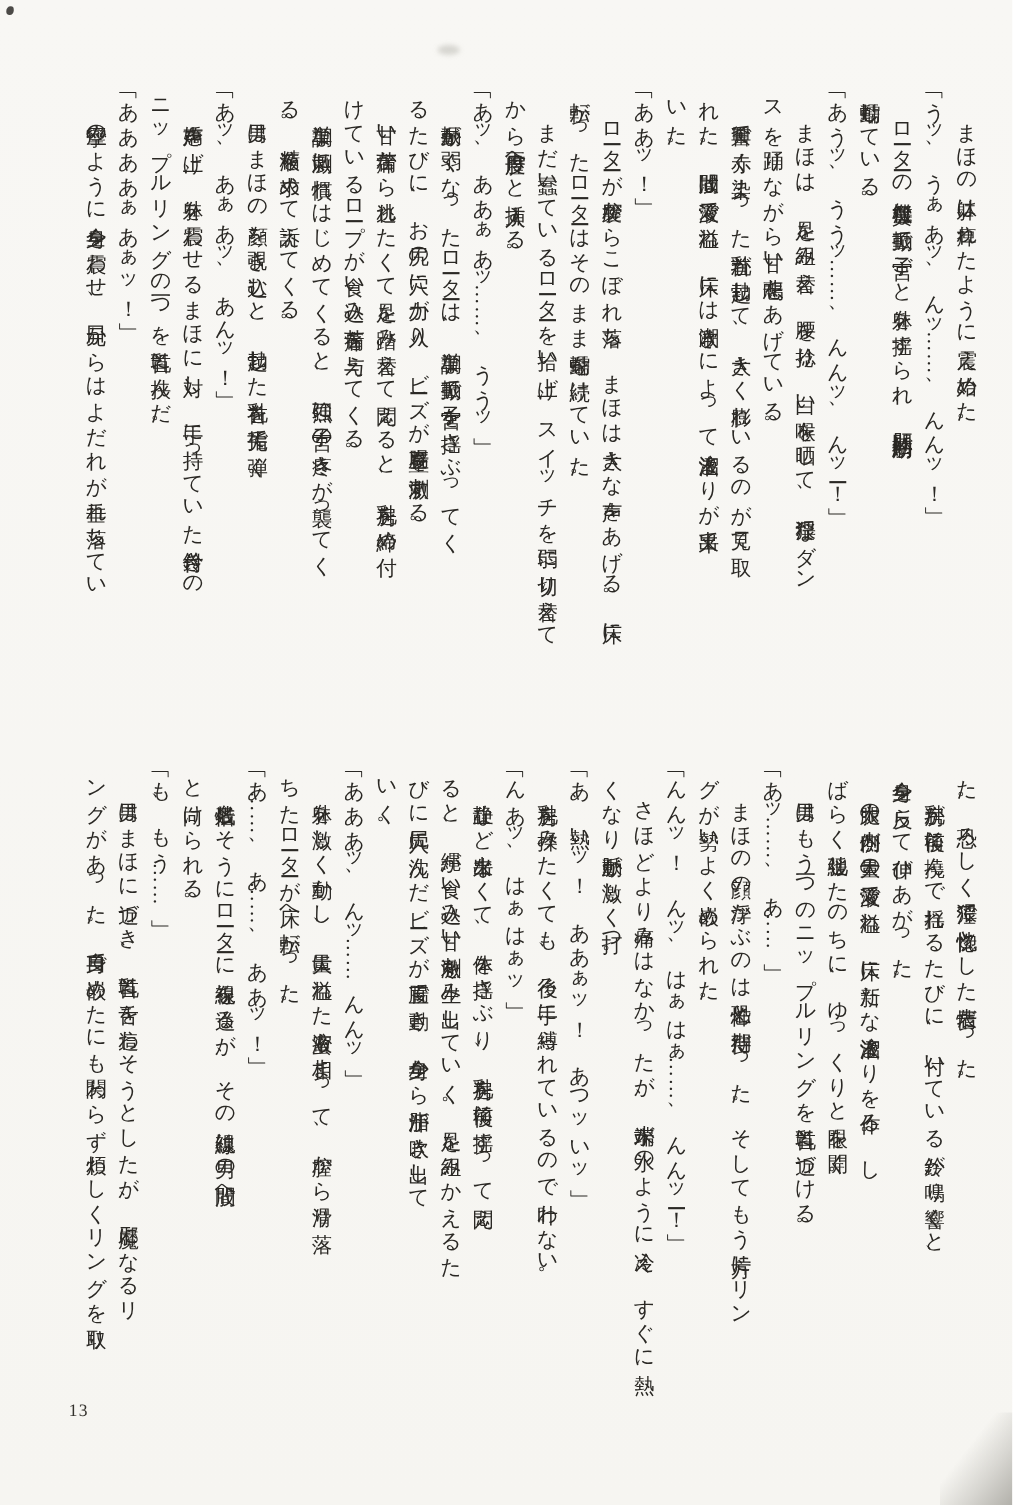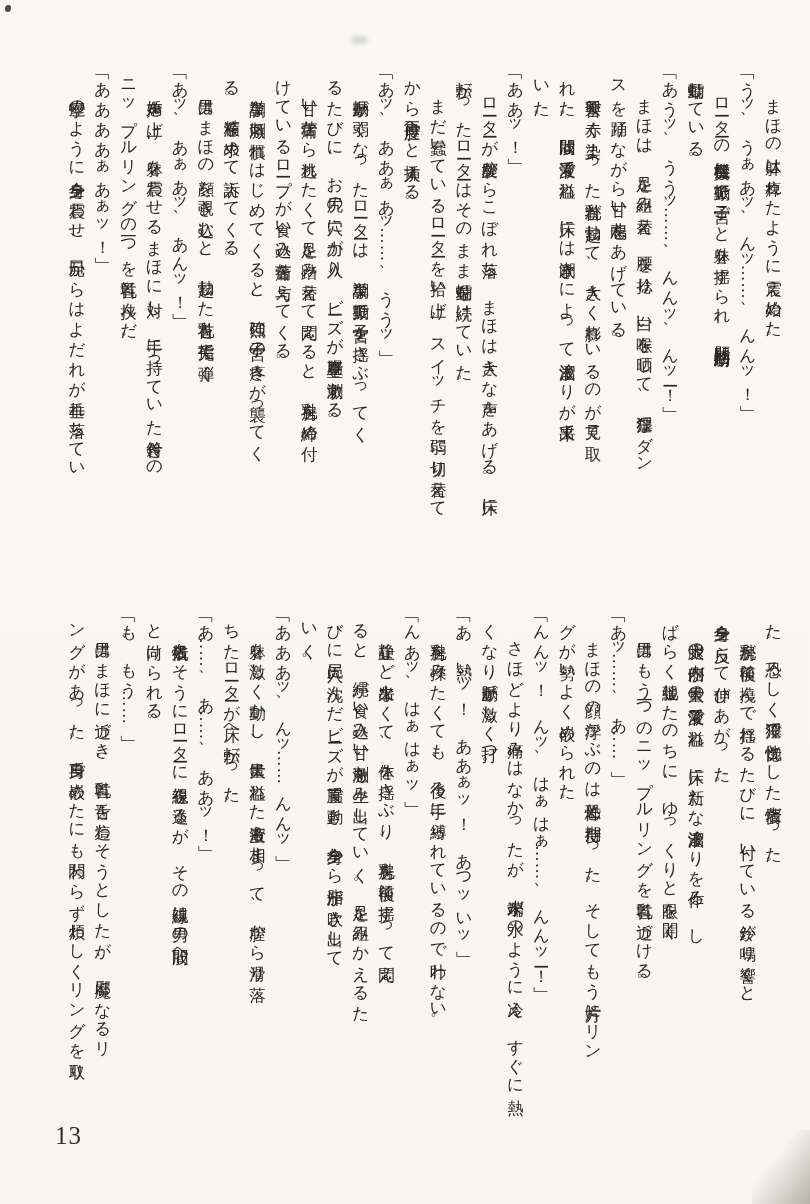--- a/index.html
+++ b/index.html
@@ -30,21 +30,21 @@
     letter-spacing:1px;
     line-height:25.8px;
   }
   .block-top{ top:69px;  height:532px; }
   .block-bottom{ top:612px; height:532px; }
   .col{ white-space:nowrap; }
   .col.indent{ padding-top:17.5px; }  
   .page-number{
     position:absolute;
     left:55px; top:1122px;
-    font-size:25px;
+    font-size:14px;
     color:#33312c;
     letter-spacing:1px;
   }
   
   .speck{
     position:absolute; left:5px; top:5px;
     width:6px; height:7px;
     background:#2e2c28;
     border-radius:60% 40% 55% 45%;
     opacity:.85;

